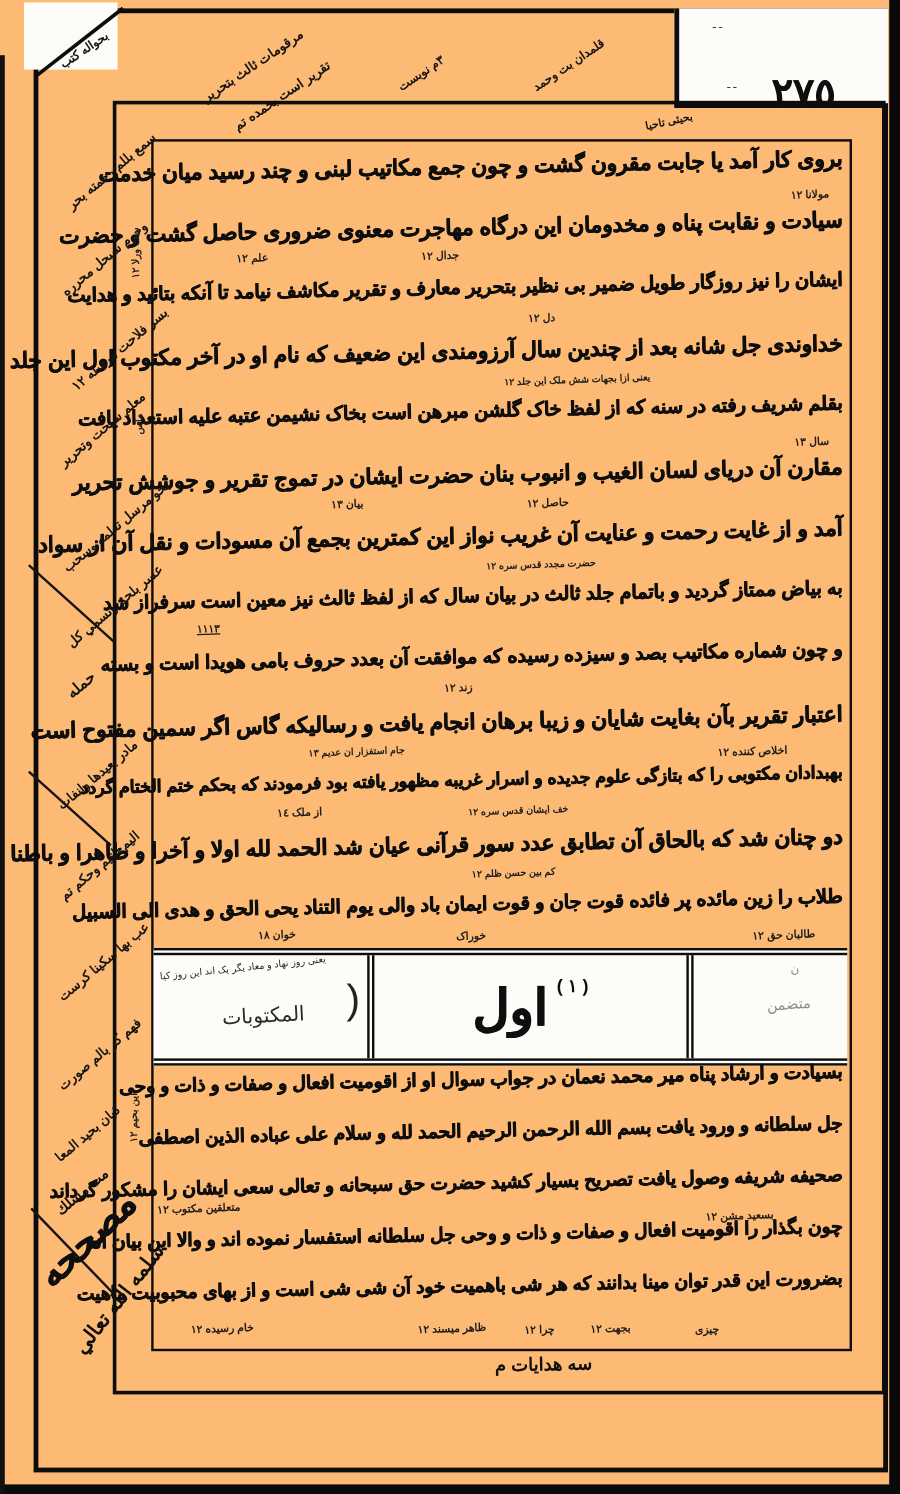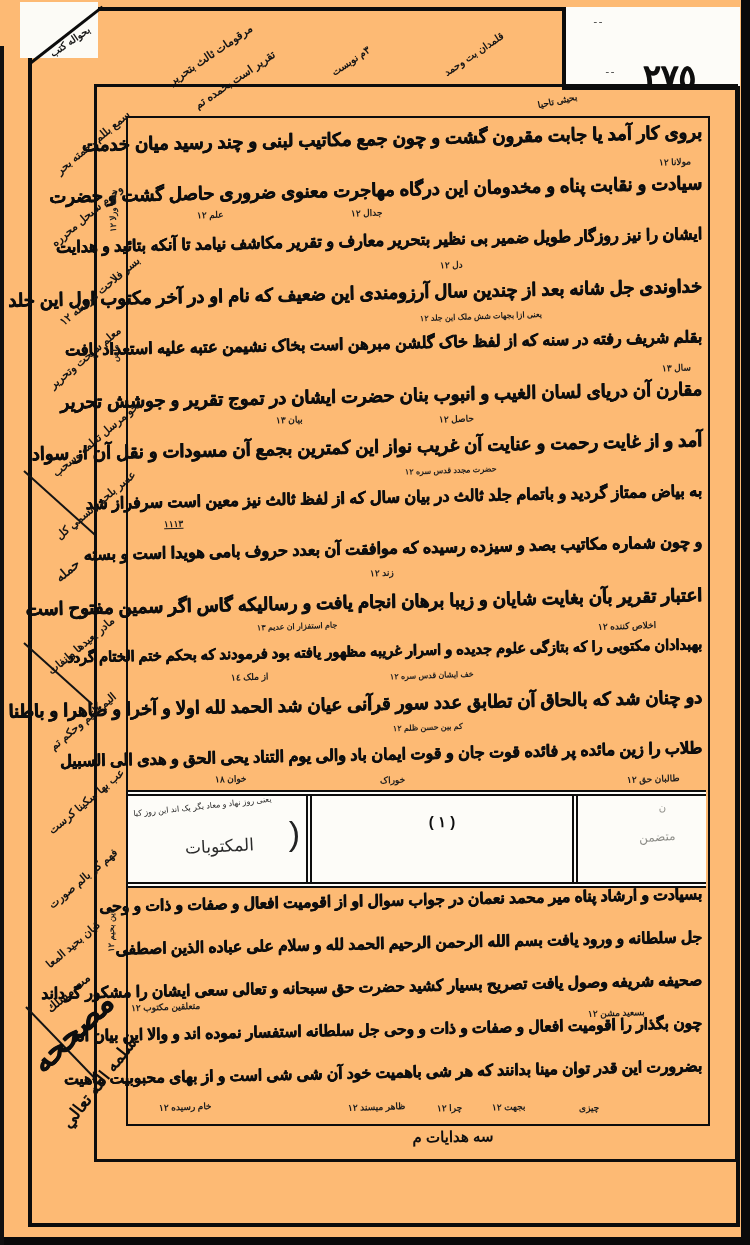--- a/index.html
+++ b/index.html
@@ -153,20 +153,21 @@
       </div>
   </div>
 
   <div class="abs heading-band">
     <div class="hcell hcell-right">
       <span class="faint" style="position:absolute;right:40px;top:6px;font-size:10px;">ن</span>
       <span class="faint" style="position:absolute;right:30px;top:34px;font-size:12px;transform:rotate(-4deg);">متضمن</span>
     </div>
     <div class="hcell hcell-mid">
       <span class="hnum">( ١ )</span>
+      <span class="htitle">اول</span>
     </div>
     <div class="hcell hcell-left">
       <span style="position:absolute;right:34px;top:6px;font-size:8px;direction:rtl;transform:rotate(-6deg);color:#2a2a2a;">یعنی روز نهاد و معاد یگر یک اند این روز کیا</span>
       <span style="position:absolute;right:6px;top:18px;font-size:34px;color:#222;">(</span>
       <span style="position:absolute;right:52px;top:40px;font-size:17px;color:#2b2b2b;letter-spacing:2px;transform:rotate(-3deg);">المکتوبات</span>
     </div>
   </div>
 
   <div class="abs lower-block">
     <div class="tline lo">

